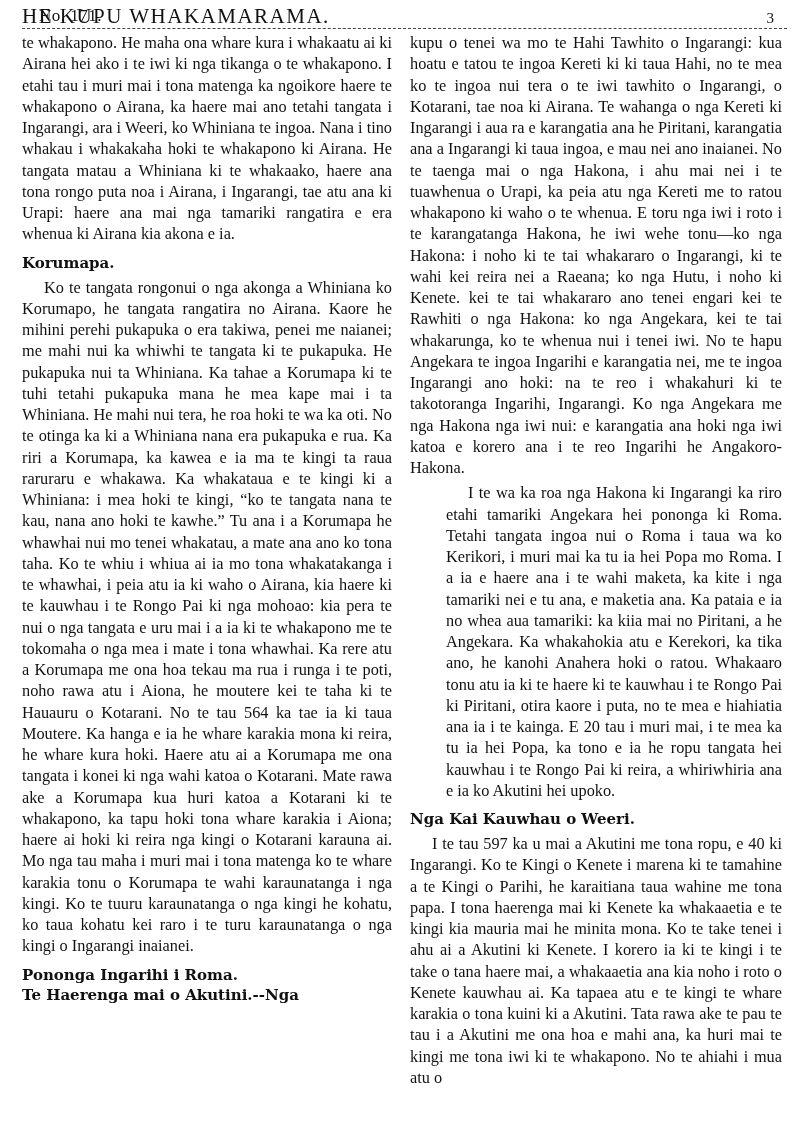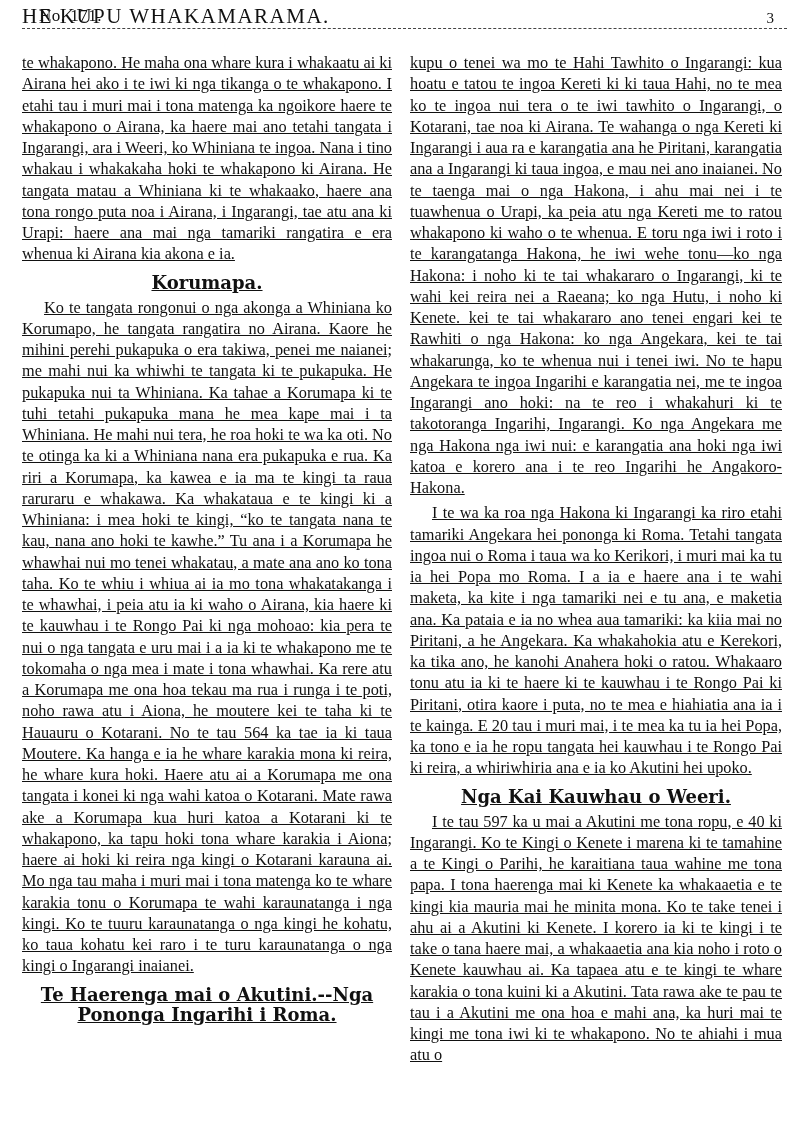--- a/index.html
+++ b/index.html
@@ -11,50 +11,50 @@
     position: absolute; left: 22px; right: 14px; top: 4px; height: 22px;
   }
   .hdr-no { position: absolute; left: 17px; top: 2px; font-size: 17px; letter-spacing: 0.5px; }
   .hdr-title { position: absolute; left: 0; right: 0; top: 0; text-align: left; font-size: 21px; letter-spacing: 1.5px; }
   .hdr-page { position: absolute; right: 6px; top: 6px; font-size: 15px; }
   .rule {
     position: absolute; left: 22px; width: 765px; top: 28px; height: 0;
     border-top: 1.5px dashed #444;
   }
   .col {
-    position: absolute; top: 52px; width: 370px;
-    font-size: 16.3px; line-height: 21.25px; text-align: justify; text-decoration: underline;
+    position: absolute; top: 32px; width: 370px;
+    font-size: 16.3px; line-height: 21.25px; text-align: justify;
   }
   .col-left { left: 22px; }
   .col-right { left: 410px; width: 372px; }
   .col p { margin: 0; }
   .col p.indent { text-indent: 22px; }
-  .col p + p { margin-top: 4px; }
+  .col p + p { margin-top: 4px; margin-left: 36px; }
   .heading {
     font-family: "DejaVu Serif", "Liberation Serif", serif; font-weight: bold;
-    text-align: center; font-size: 18px; line-height: 20px; margin: 8px 0 4px 0;
+    font-size: 15px; line-height: 20px; margin: 8px 0 4px 0;
   }
 </style>
 </head>
 <body>
 
 <div class="header">
   <span class="hdr-no">No. 171.</span>
   <div class="hdr-title">HE KUPU WHAKAMARAMA.</div>
   <span class="hdr-page">3</span>
 </div>
 <div class="rule"></div>
 
 <div class="col col-left">
   <p>te whakapono. He maha ona whare kura i whakaatu ai ki Airana hei ako i te iwi ki nga tikanga o te whakapono. I etahi tau i muri mai i tona matenga ka ngoikore haere te whakapono o Airana, ka haere mai ano tetahi tangata i Ingarangi, ara i Weeri, ko Whiniana te ingoa. Nana i tino whakau i whakakaha hoki te whakapono ki Airana. He tangata matau a Whiniana ki te whakaako, haere ana tona rongo puta noa i Airana, i Ingarangi, tae atu ana ki Urapi: haere ana mai nga tamariki rangatira e era whenua ki Airana kia akona e ia.</p>
   <div class="heading">Korumapa.</div>
   <p class="indent">Ko te tangata rongonui o nga akonga a Whiniana ko Korumapo, he tangata rangatira no Airana. Kaore he mihini perehi pukapuka o era takiwa, penei me naianei; me mahi nui ka whiwhi te tangata ki te pukapuka. He pukapuka nui ta Whiniana. Ka tahae a Korumapa ki te tuhi tetahi pukapuka mana he mea kape mai i ta Whiniana. He mahi nui tera, he roa hoki te wa ka oti. No te otinga ka ki a Whiniana nana era pukapuka e rua. Ka riri a Korumapa, ka kawea e ia ma te kingi ta raua raruraru e whakawa. Ka whakataua e te kingi ki a Whiniana: i mea hoki te kingi, “ko te tangata nana te kau, nana ano hoki te kawhe.” Tu ana i a Korumapa he whawhai nui mo tenei whakatau, a mate ana ano ko tona taha. Ko te whiu i whiua ai ia mo tona whakatakanga i te whawhai, i peia atu ia ki waho o Airana, kia haere ki te kauwhau i te Rongo Pai ki nga mohoao: kia pera te nui o nga tangata e uru mai i a ia ki te whakapono me te tokomaha o nga mea i mate i tona whawhai. Ka rere atu a Korumapa me ona hoa tekau ma rua i runga i te poti, noho rawa atu i Aiona, he moutere kei te taha ki te Hauauru o Kotarani. No te tau 564 ka tae ia ki taua Moutere. Ka hanga e ia he whare karakia mona ki reira, he whare kura hoki. Haere atu ai a Korumapa me ona tangata i konei ki nga wahi katoa o Kotarani. Mate rawa ake a Korumapa kua huri katoa a Kotarani ki te whakapono, ka tapu hoki tona whare karakia i Aiona; haere ai hoki ki reira nga kingi o Kotarani karauna ai. Mo nga tau maha i muri mai i tona matenga ko te whare karakia tonu o Korumapa te wahi karaunatanga i nga kingi. Ko te tuuru karaunatanga o nga kingi he kohatu, ko taua kohatu kei raro i te turu karaunatanga o nga kingi o Ingarangi inaianei.</p>
   <div class="heading">
+    <div>Pononga Ingarihi i Roma.</div>
     <div>Te Haerenga mai o Akutini.--Nga</div>
-    <div>Pononga Ingarihi i Roma.</div>
   </div>
 </div>
 
 <div class="col col-right">
   <p>kupu o tenei wa mo te Hahi Tawhito o Ingarangi: kua hoatu e tatou te ingoa Kereti ki ki taua Hahi, no te mea ko te ingoa nui tera o te iwi tawhito o Ingarangi, o Kotarani, tae noa ki Airana. Te wahanga o nga Kereti ki Ingarangi i aua ra e karangatia ana he Piritani, karangatia ana a Ingarangi ki taua ingoa, e mau nei ano inaianei. No te taenga mai o nga Hakona, i ahu mai nei i te tuawhenua o Urapi, ka peia atu nga Kereti me to ratou whakapono ki waho o te whenua. E toru nga iwi i roto i te karangatanga Hakona, he iwi wehe tonu—ko nga Hakona: i noho ki te tai whakararo o Ingarangi, ki te wahi kei reira nei a Raeana; ko nga Hutu, i noho ki Kenete. kei te tai whakararo ano tenei engari kei te Rawhiti o nga Hakona: ko nga Angekara, kei te tai whakarunga, ko te whenua nui i tenei iwi. No te hapu Angekara te ingoa Ingarihi e karangatia nei, me te ingoa Ingarangi ano hoki: na te reo i whakahuri ki te takotoranga Ingarihi, Ingarangi. Ko nga Angekara me nga Hakona nga iwi nui: e karangatia ana hoki nga iwi katoa e korero ana i te reo Ingarihi he Angakoro-Hakona.</p>
   <p class="indent">I te wa ka roa nga Hakona ki Ingarangi ka riro etahi tamariki Angekara hei pononga ki Roma. Tetahi tangata ingoa nui o Roma i taua wa ko Kerikori, i muri mai ka tu ia hei Popa mo Roma. I a ia e haere ana i te wahi maketa, ka kite i nga tamariki nei e tu ana, e maketia ana. Ka pataia e ia no whea aua tamariki: ka kiia mai no Piritani, a he Angekara. Ka whakahokia atu e Kerekori, ka tika ano, he kanohi Anahera hoki o ratou. Whakaaro tonu atu ia ki te haere ki te kauwhau i te Rongo Pai ki Piritani, otira kaore i puta, no te mea e hiahiatia ana ia i te kainga. E 20 tau i muri mai, i te mea ka tu ia hei Popa, ka tono e ia he ropu tangata hei kauwhau i te Rongo Pai ki reira, a whiriwhiria ana e ia ko Akutini hei upoko.</p>
   <div class="heading">Nga Kai Kauwhau o Weeri.</div>
   <p class="indent">I te tau 597 ka u mai a Akutini me tona ropu, e 40 ki Ingarangi. Ko te Kingi o Kenete i marena ki te tamahine a te Kingi o Parihi, he karaitiana taua wahine me tona papa. I tona haerenga mai ki Kenete ka whakaaetia e te kingi kia mauria mai he minita mona. Ko te take tenei i ahu ai a Akutini ki Kenete. I korero ia ki te kingi i te take o tana haere mai, a whakaaetia ana kia noho i roto o Kenete kauwhau ai. Ka tapaea atu e te kingi te whare karakia o tona kuini ki a Akutini. Tata rawa ake te pau te tau i a Akutini me ona hoa e mahi ana, ka huri mai te kingi me tona iwi ki te whakapono. No te ahiahi i mua atu o</p>
 </div>
 

